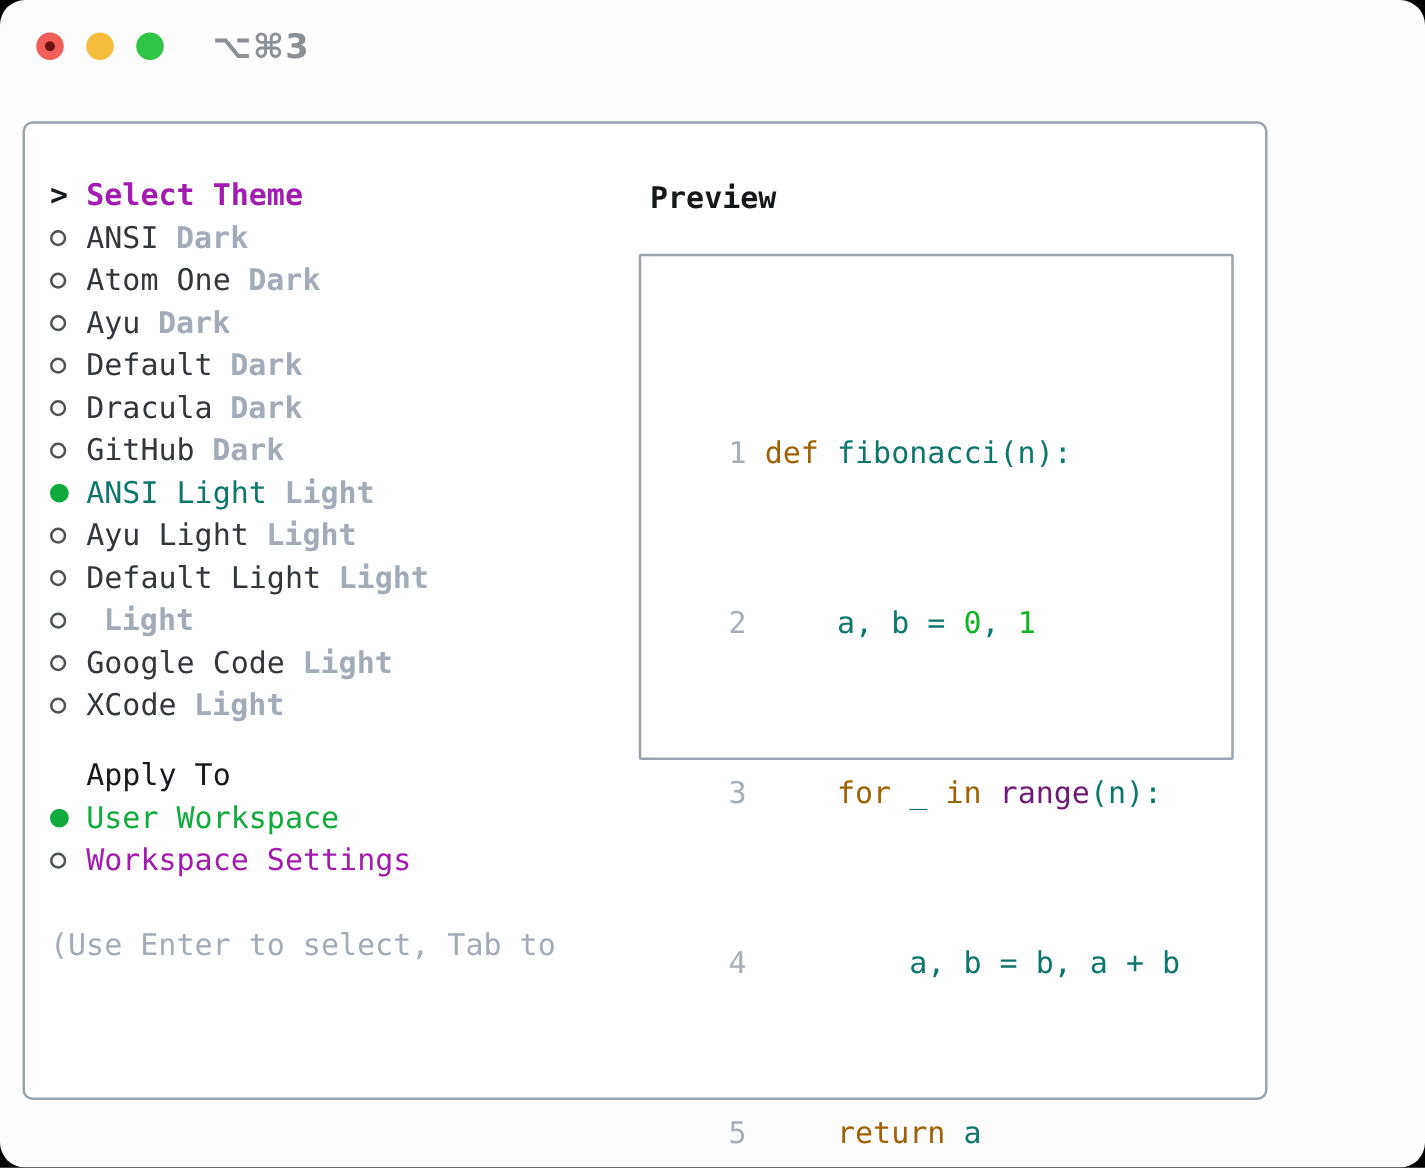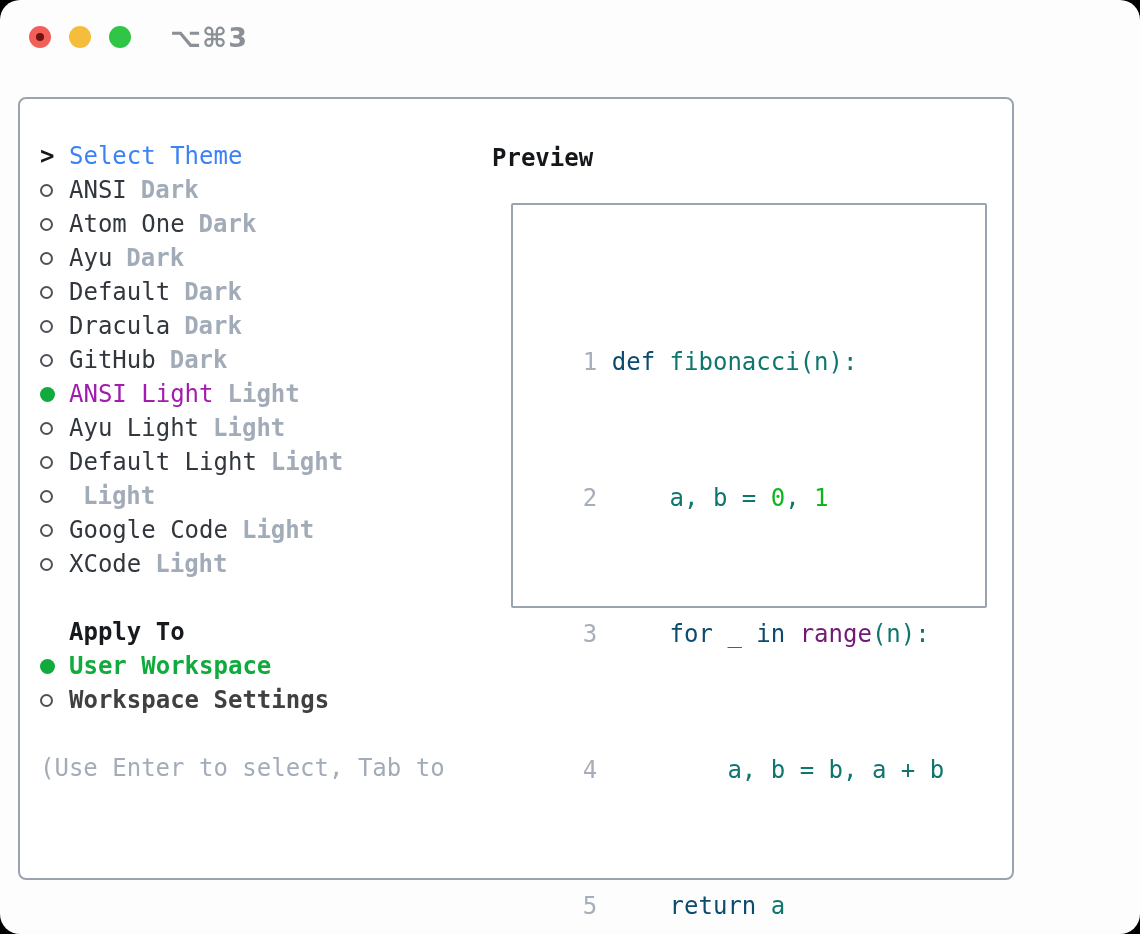--- a/index.html
+++ b/index.html
@@ -36,44 +36,44 @@
   .marker { width:29px; flex:0 0 29px; display:flex; align-items:center; }
   .ring {
     width:13px; height:13px; border-radius:50%;
     border:2px solid #4d5258; background:transparent;
   }
   .dot-selected {
     width:15px; height:15px; border-radius:50%;
     background:#10ab3c; border:none;
   }
   .caret { color:#15181b; font-weight:bold; }
-  .list-title { color:#3b82f6; font-weight:normal;text-align:center; }
+  .list-title { color:#a21caf; font-weight:bold;text-align:center; }
   .t-name { color:#32373d; }
-  .row.selected .t-name { color:#a21caf; }
+  .row.selected .t-name { color:#0f766e; }
   .t-var { color:#a2acb8; margin-left:14px;font-weight:bold; }
-  .apply-section { margin-top:34px;font-weight:bold; }
+  .apply-section { margin-top:22px; }
   .apply-title { color:#16191d; }
-  .o-name { color:#404040; }
+  .o-name { color:#a21caf; }
   .row.selected .o-name { color:#10ab3c; }
   .help { margin-top:34px; color:#a2acb8; line-height:34px; white-space:pre;text-align:center; }
   
   .preview-title {
-    position:absolute; left:472px; top:42px; height:34px;
+    position:absolute; left:500px; top:42px; height:34px;
     display:flex; align-items:center;
     font-size:24px; font-weight:bold; color:#15181b;
   }
   .preview-box {
     position:absolute; left:491px; top:104px; width:476px; height:405px;
     border:2px solid #9aa3af; border-radius:2px; background:#ffffff;
   }
   .code { position:absolute; left:12px; top:38px; font-size:24px; line-height:34px; white-space:pre; }
   .cl { height:34px; }
   .ln { display:inline-block; width:29px; color:#a6aeba; }
   .tok-plain   { color:#0f766e; }
-  .tok-kw      { color:#0c4a6e; }
+  .tok-kw      { color:#a16207; }
   .tok-builtin { color:#701a75; }
   .tok-num     { color:#0db520; }
 </style>
 </head>
 <body>
 
 <div class="window">
 
   <div class="titlebar">
     <div class="lights">

